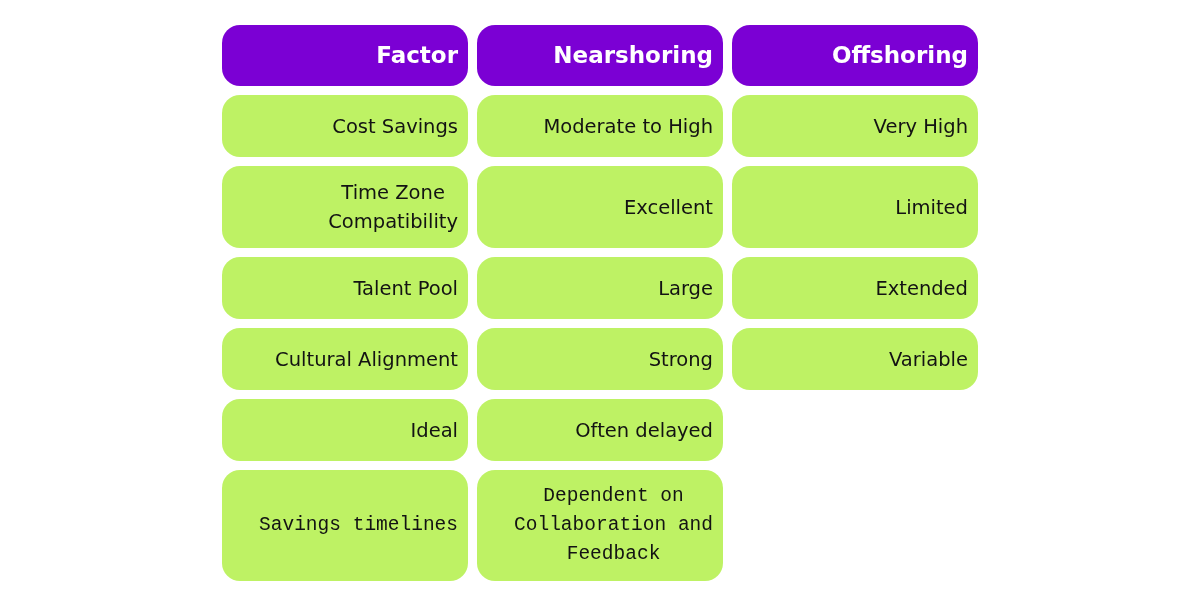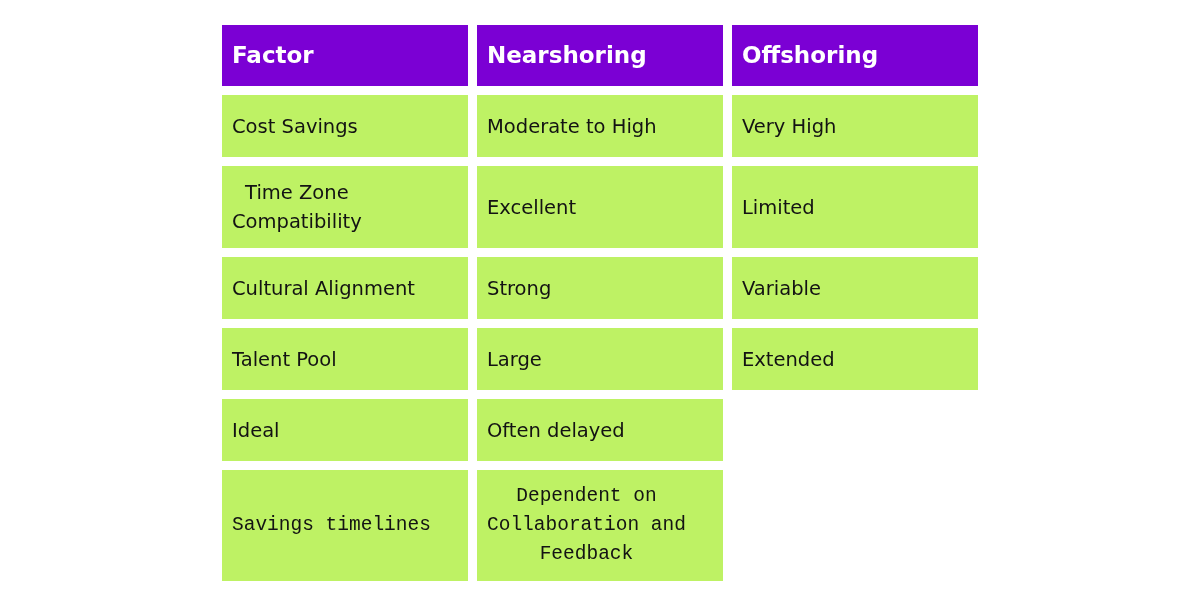--- a/index.html
+++ b/index.html
@@ -30,24 +30,25 @@
     display: flex;
     flex-direction: row;
     gap: 9px;
     width: 100%;
   }
 
   
   .cell {
     display: flex;
     align-items: center;
-    justify-content: flex-start;
+    justify-content: flex-end;
     text-align: center;
     box-sizing: border-box;
     padding: 4px 10px;
+    border-radius: 18px;
   }
   .cell.col-0 { flex: 0 0 246px; }
   .cell.col-1 { flex: 0 0 246px; }
   .cell.col-2 { flex: 0 0 246px; }
 
   .header-row .cell {
     background: #7B00D4;
     color: #FFFFFF;
     font-size: 23px;
     font-weight: bold;
@@ -109,39 +110,39 @@
     <div class="cell col-1">
       <span class="cell-text">Excellent</span>
     </div>
     <div class="cell col-2">
       <span class="cell-text">Limited</span>
     </div>
   </div>
 
   <div class="table-row body-row h-short">
     <div class="cell col-0">
+      <span class="cell-text">Talent Pool</span>
+    </div>
+    <div class="cell col-1">
+      <span class="cell-text">Large</span>
+    </div>
+    <div class="cell col-2">
+      <span class="cell-text">Extended</span>
+    </div>
+  </div>
+
+  <div class="table-row body-row h-short">
+    <div class="cell col-0">
       <span class="cell-text">Cultural Alignment</span>
     </div>
     <div class="cell col-1">
       <span class="cell-text">Strong</span>
     </div>
     <div class="cell col-2">
       <span class="cell-text">Variable</span>
-    </div>
-  </div>
-
-  <div class="table-row body-row h-short">
-    <div class="cell col-0">
-      <span class="cell-text">Talent Pool</span>
-    </div>
-    <div class="cell col-1">
-      <span class="cell-text">Large</span>
-    </div>
-    <div class="cell col-2">
-      <span class="cell-text">Extended</span>
     </div>
   </div>
 
   <div class="table-row body-row h-short">
     <div class="cell col-1">
       <span class="cell-text">Ideal</span>
     </div>
     <div class="cell col-2">
       <span class="cell-text">Often delayed</span>
     </div>

